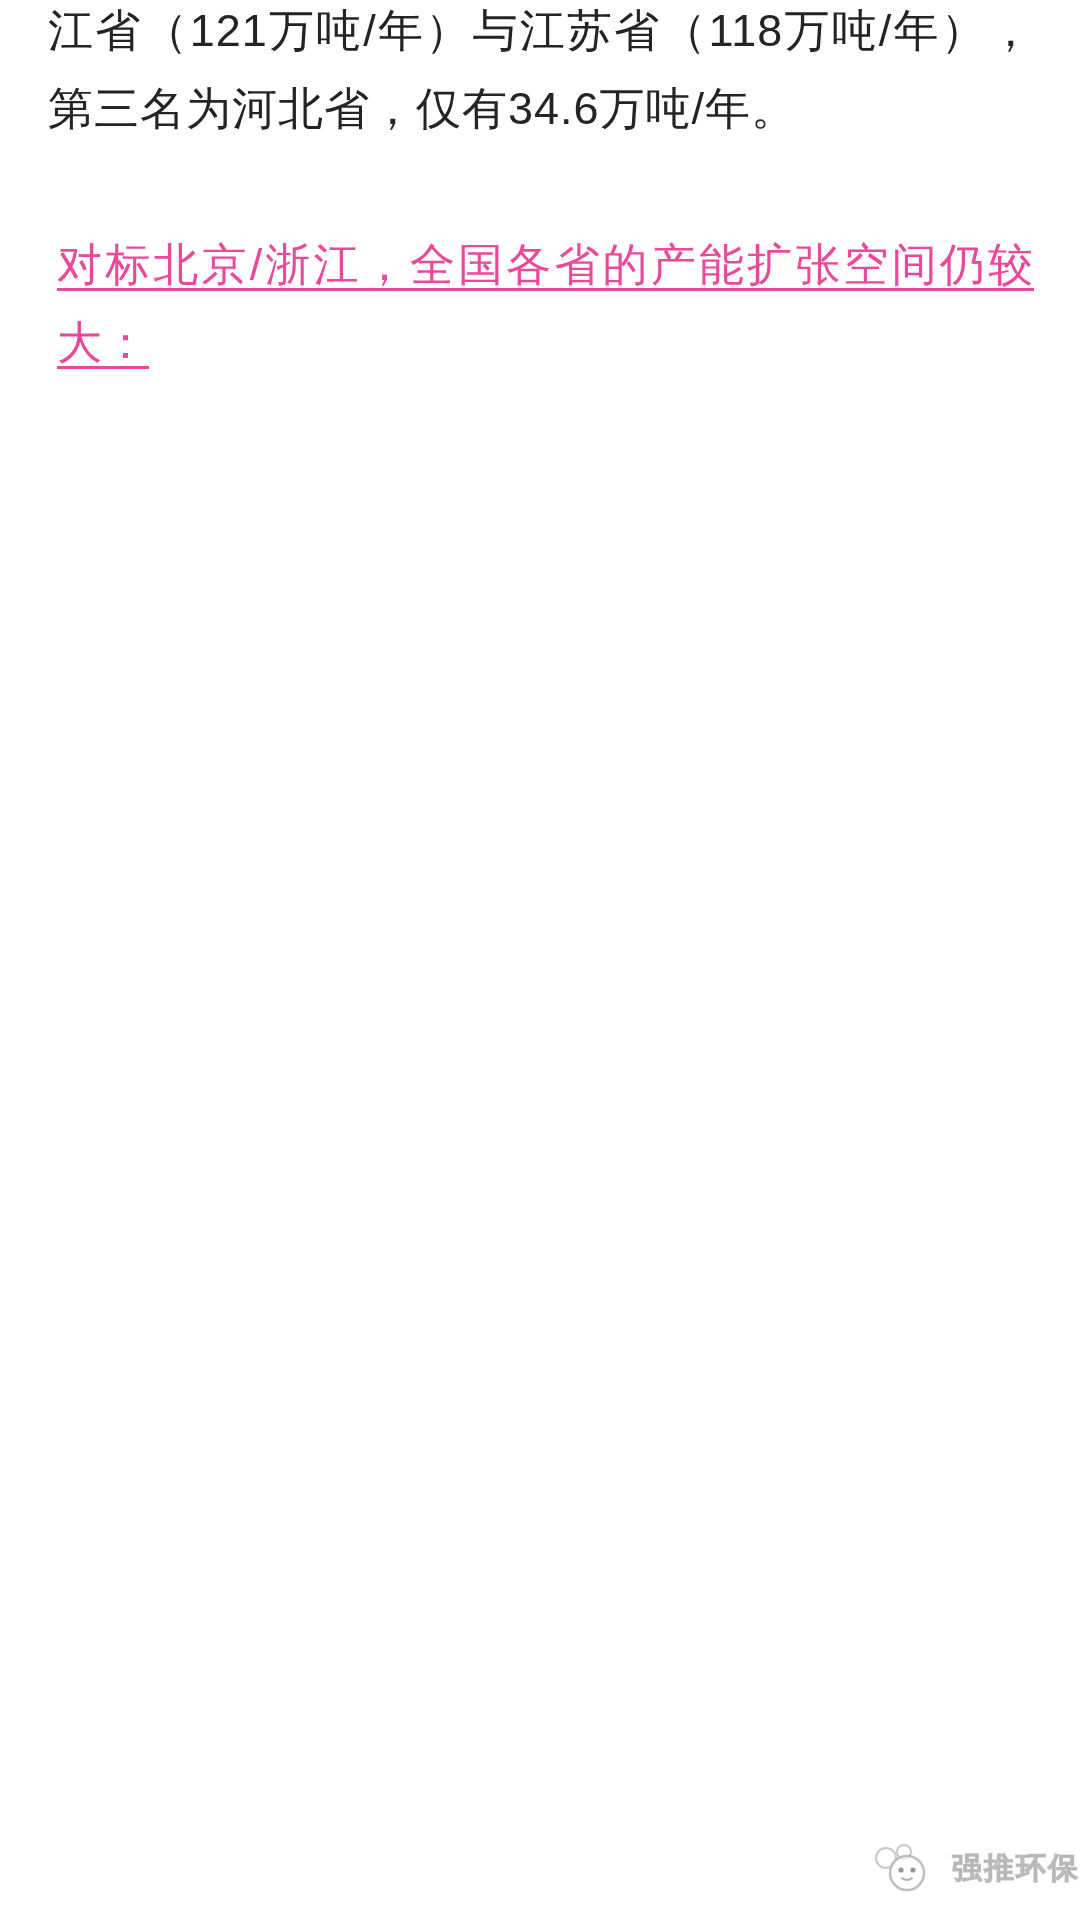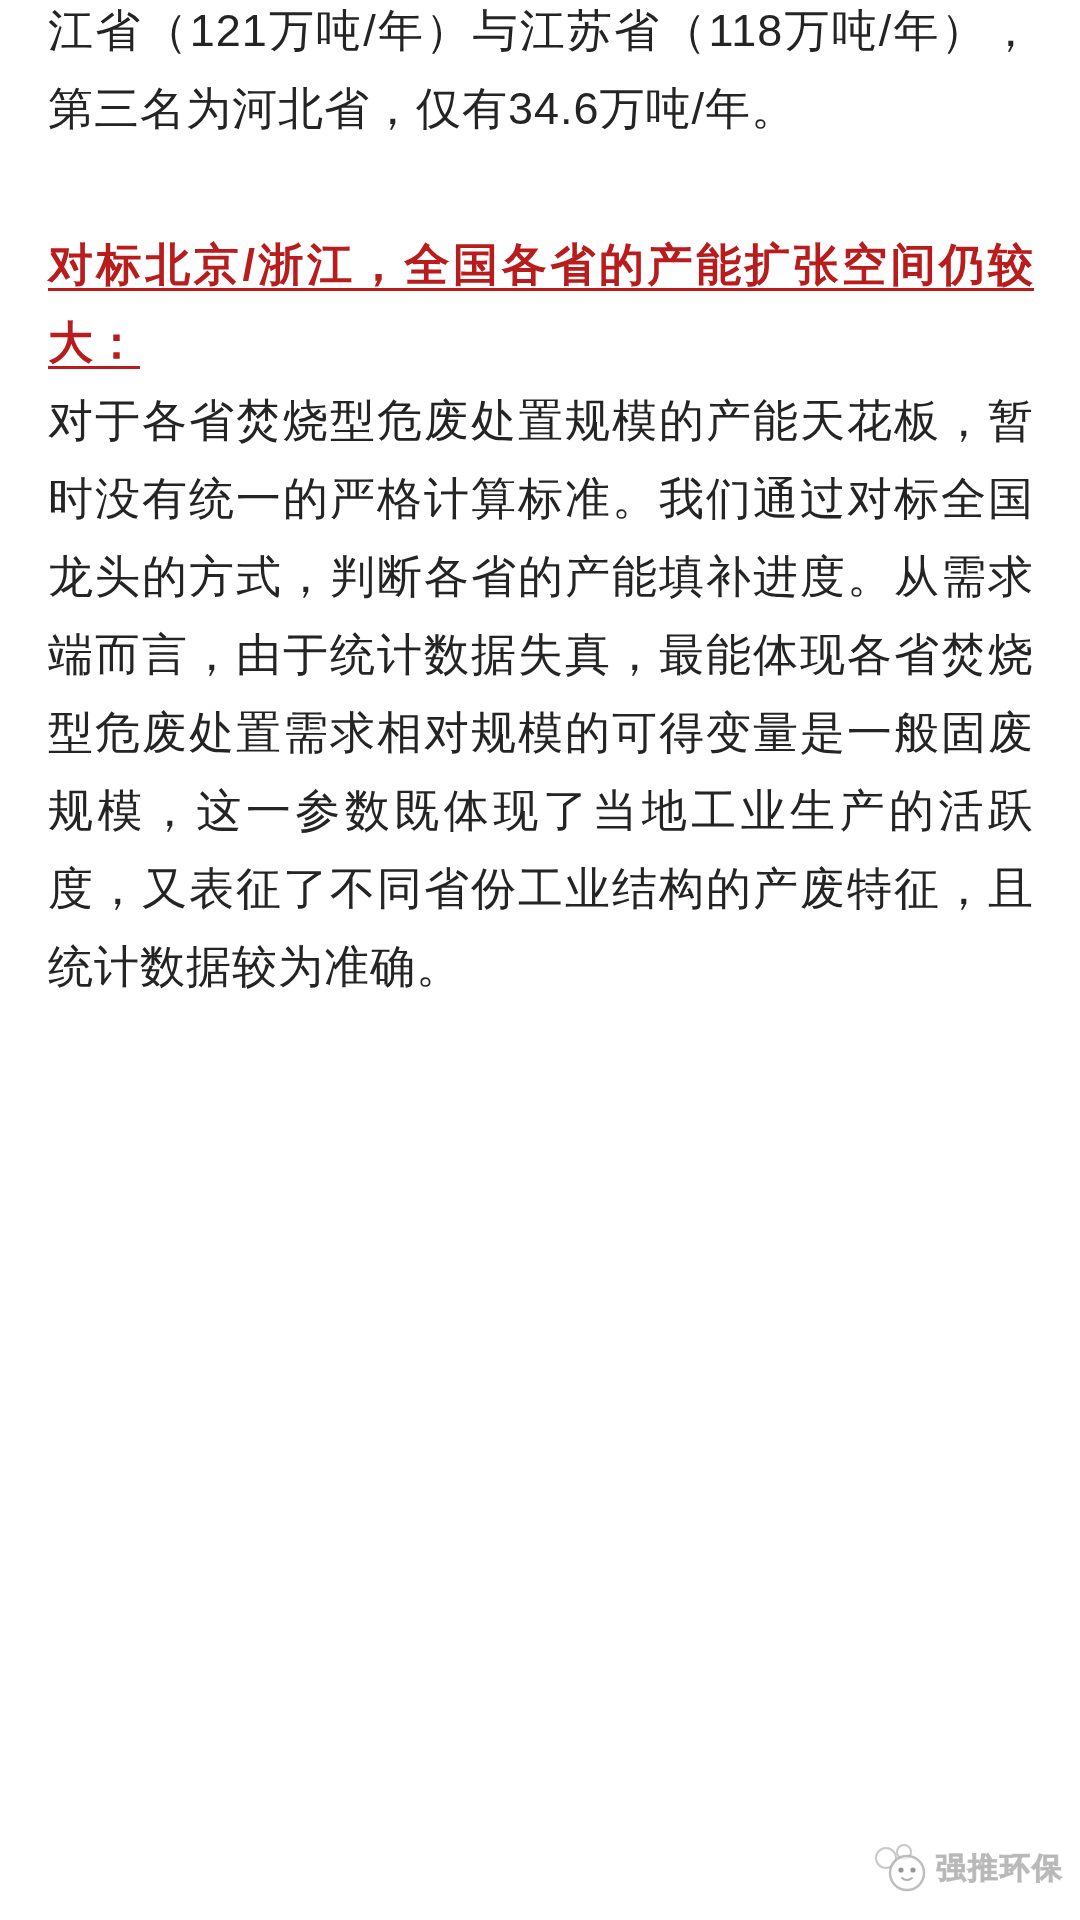--- a/index.html
+++ b/index.html
@@ -28,34 +28,35 @@
     color: #242424;
     text-align: justify;
     text-justify: inter-ideograph;
     word-break: break-all;
   }
   .para-first {
     margin-top: -8px;
   }
   .lead-heading {
     display: block;
-    font-weight: 700;
+    font-weight: 400;
     text-decoration: underline;
     text-decoration-thickness: 3px;
     text-underline-offset: 8px;
-    color: #b91c1c;
+    color: #ec4899;
+    margin-left: 9px;
   }
   .watermark {
     position: absolute;
     left: 874px;
     top: 1842px;
     height: 52px;
     display: flex;
     align-items: center;
-    gap: 4px;
+    gap: 20px;
     opacity: 0.8;
     pointer-events: none;
   }
   .watermark-icon {
     width: 58px;
     height: 50px;
     flex: 0 0 auto;
   }
   .watermark-text {
     font-size: 30px;
@@ -68,21 +69,21 @@
   }
 </style>
 </head>
 <body>
 
 <div class="article">
   <p class="para para-first">江省（121万吨/年）与江苏省（118万吨/年），第三名为河北省，仅有34.6万吨/年。</p>
 
 
   <p class="para">
-    <span class="lead-heading">对标北京/浙江，全国各省的产能扩张空间仍较大：</span><span>对于各省焚烧型危废处置规模的产能天花板，暂时没有统一的严格计算标准。我们通过对标全国龙头的方式，判断各省的产能填补进度。从需求端而言，由于统计数据失真，最能体现各省焚烧型危废处置需求相对规模的可得变量是一般固废规模，这一参数既体现了当地工业生产的活跃度，又表征了不同省份工业结构的产废特征，且统计数据较为准确。</span>
+    <span class="lead-heading">对标北京/浙江，全国各省的产能扩张空间仍较大：</span>
   </p>
 
 </div>
 
 <div class="watermark">
   <svg class="watermark-icon" viewBox="0 0 58 50" xmlns="http://www.w3.org/2000/svg">
     <circle cx="12" cy="15" r="10" fill="rgba(255,255,255,0.6)" stroke="rgba(170,170,170,0.8)" stroke-width="2"></circle>
     <circle cx="30" cy="9" r="7" fill="rgba(255,255,255,0.6)" stroke="rgba(170,170,170,0.8)" stroke-width="2"></circle>
     <circle cx="33" cy="30" r="17" fill="rgba(255,255,255,0.7)" stroke="rgba(160,160,160,0.85)" stroke-width="2.5"></circle>
     <circle cx="27" cy="27" r="2.6" fill="rgba(110,110,110,0.9)"></circle>

